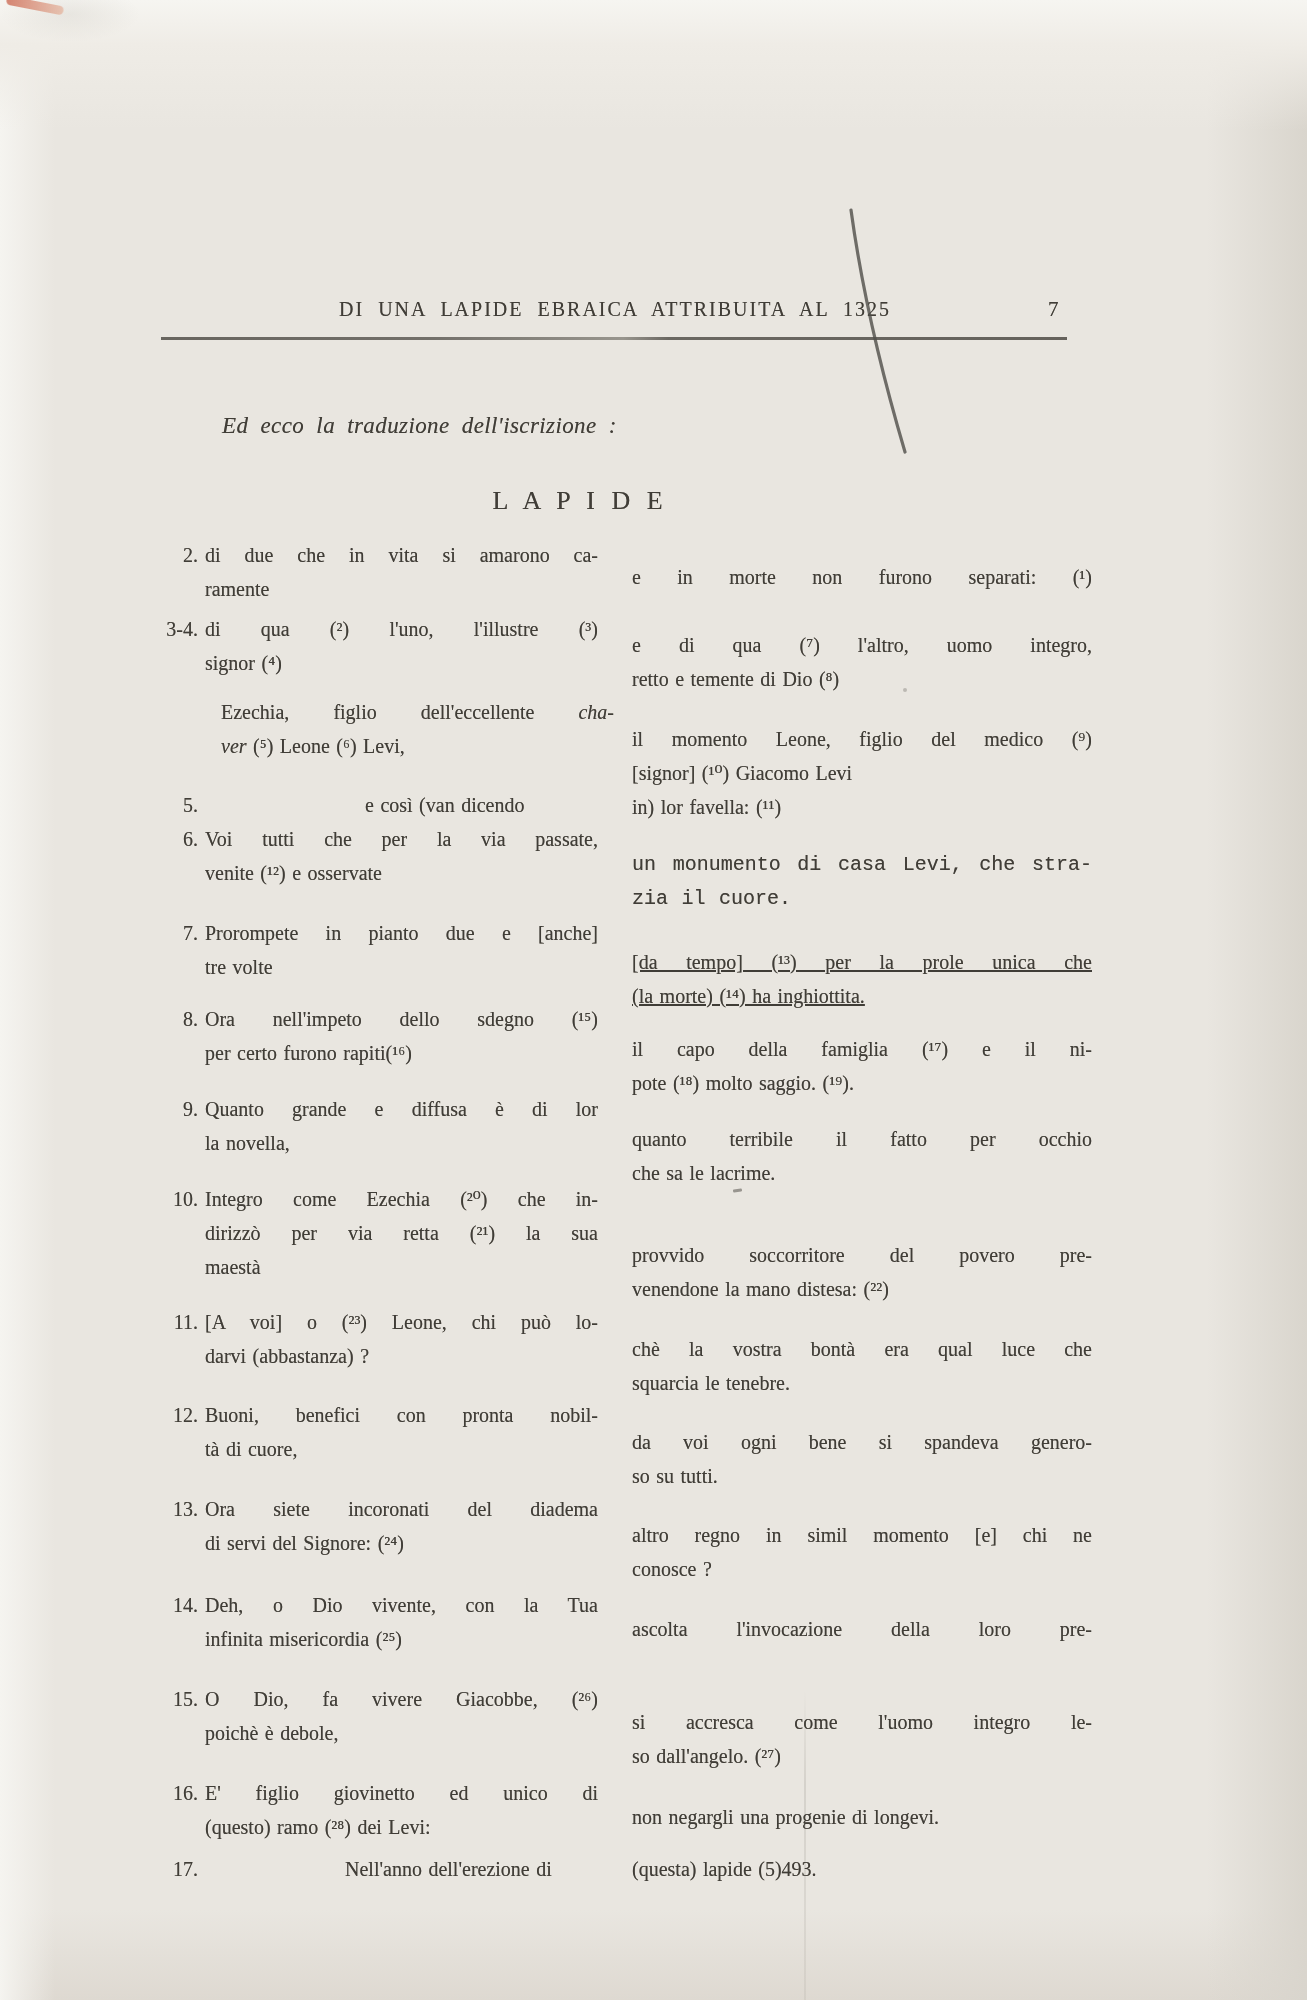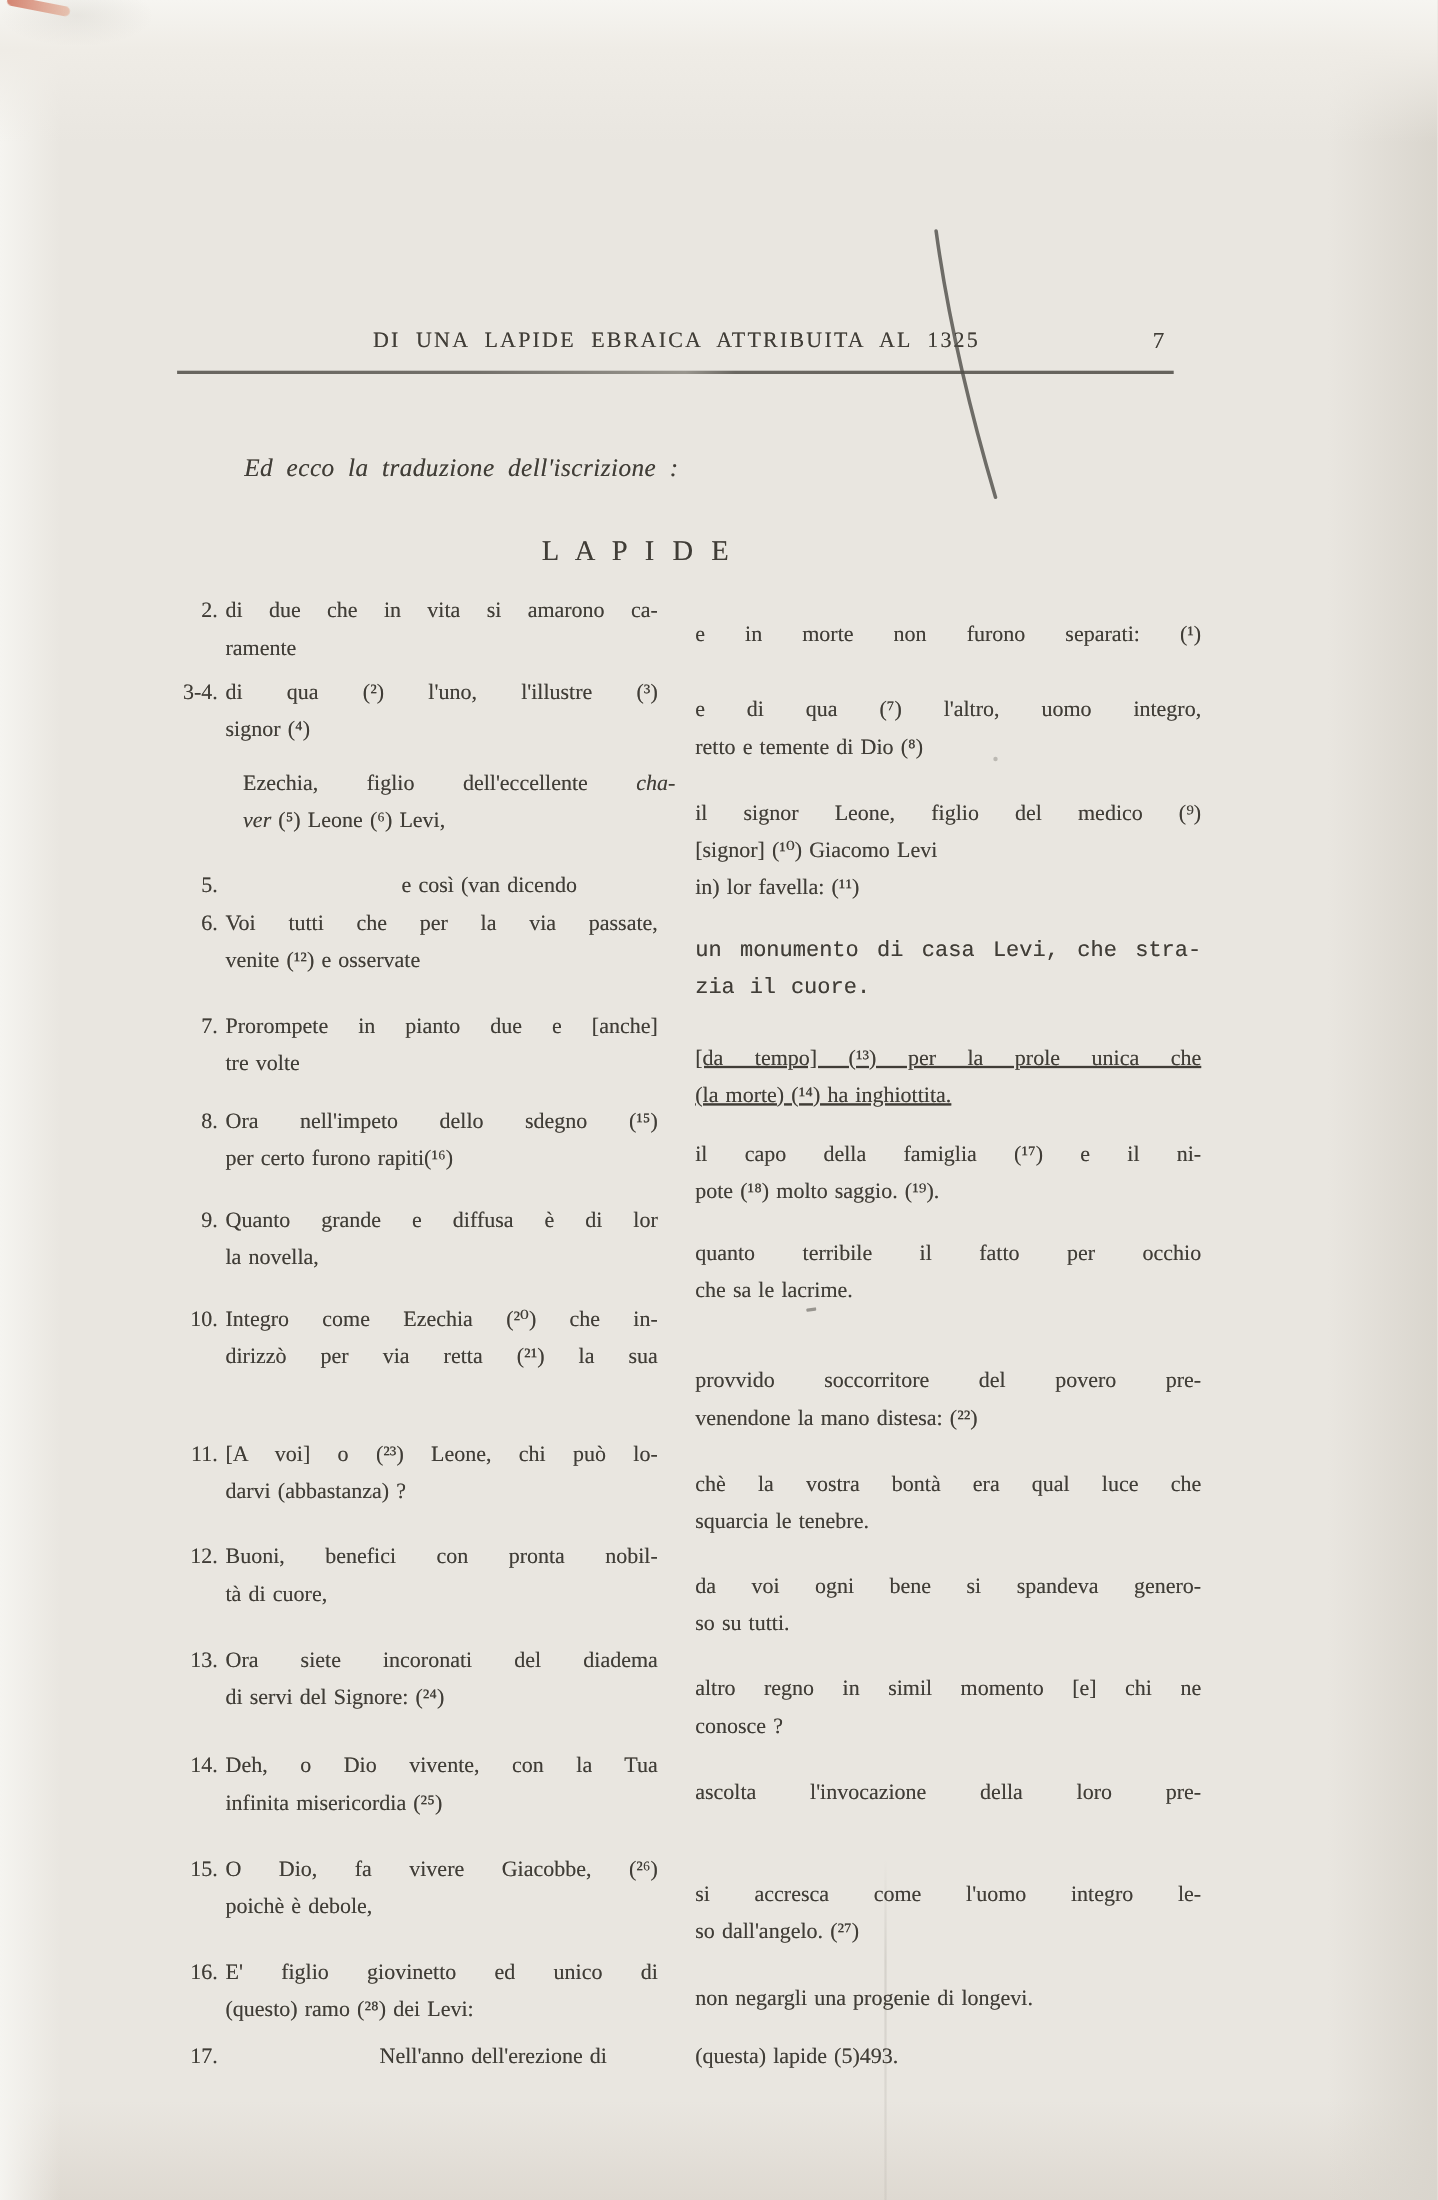--- a/index.html
+++ b/index.html
@@ -93,20 +93,21 @@
       </div>
       <div class="item ink" style="top: 1092px; left: 205px; width: 393px;">
         <span class="num">9.</span>
         <div class="ln jst"><span>Quanto grande e diffusa è di lor</span></div>
         <div class="ln"><span>la novella,</span></div>
       </div>
       <div class="item ink" style="top: 1182px; left: 205px; width: 393px;">
         <span class="num">10.</span>
         <div class="ln jst"><span>Integro come Ezechia (²⁰) che in-</span></div>
         <div class="ln jst"><span>dirizzò per via retta (²¹) la sua</span></div>
+        <div class="ln"><span>maestà</span></div>
       </div>
       <div class="item ink" style="top: 1305px; left: 205px; width: 393px;">
         <span class="num">11.</span>
         <div class="ln jst"><span>[A voi] o (²³) Leone, chi può lo-</span></div>
         <div class="ln"><span>darvi (abbastanza) ?</span></div>
       </div>
       <div class="item ink" style="top: 1398px; left: 205px; width: 393px;">
         <span class="num">12.</span>
         <div class="ln jst"><span>Buoni, benefici con pronta nobil-</span></div>
         <div class="ln"><span>tà di cuore,</span></div>
@@ -138,21 +139,21 @@
     </div>
   <div id="rightcol">
       <div class="item ink" style="top: 560px; left: 632px; width: 460px;">
         <div class="ln jst"><span>e in morte non furono separati: (¹)</span></div>
       </div>
       <div class="item ink" style="top: 628px; left: 632px; width: 460px;">
         <div class="ln jst"><span>e di qua (⁷) l'altro, uomo integro,</span></div>
         <div class="ln"><span>retto e temente di Dio (⁸)</span></div>
       </div>
       <div class="item ink" style="top: 722px; left: 632px; width: 460px;">
-        <div class="ln jst"><span>il signor Leone, figlio del medico (⁹)</span></div>
+        <div class="ln jst"><span>il momento Leone, figlio del medico (⁹)</span></div>
         <div class="ln"><span>[signor] (¹⁰) Giacomo Levi</span></div>
       </div>
       <div class="item ink" style="top: 790px; left: 632px; width: 460px;">
         <div class="ln"><span>in) lor favella: (¹¹)</span></div>
       </div>
       <div class="item ink" style="top: 848px; left: 632px; width: 460px; font-family: Liberation Mono, monospace;">
         <div class="ln jst"><span>un monumento di casa Levi, che stra-</span></div>
         <div class="ln"><span>zia il cuore.</span></div>
       </div>
       <div class="item ink" style="top: 945px; left: 632px; width: 460px; text-decoration: underline;">

